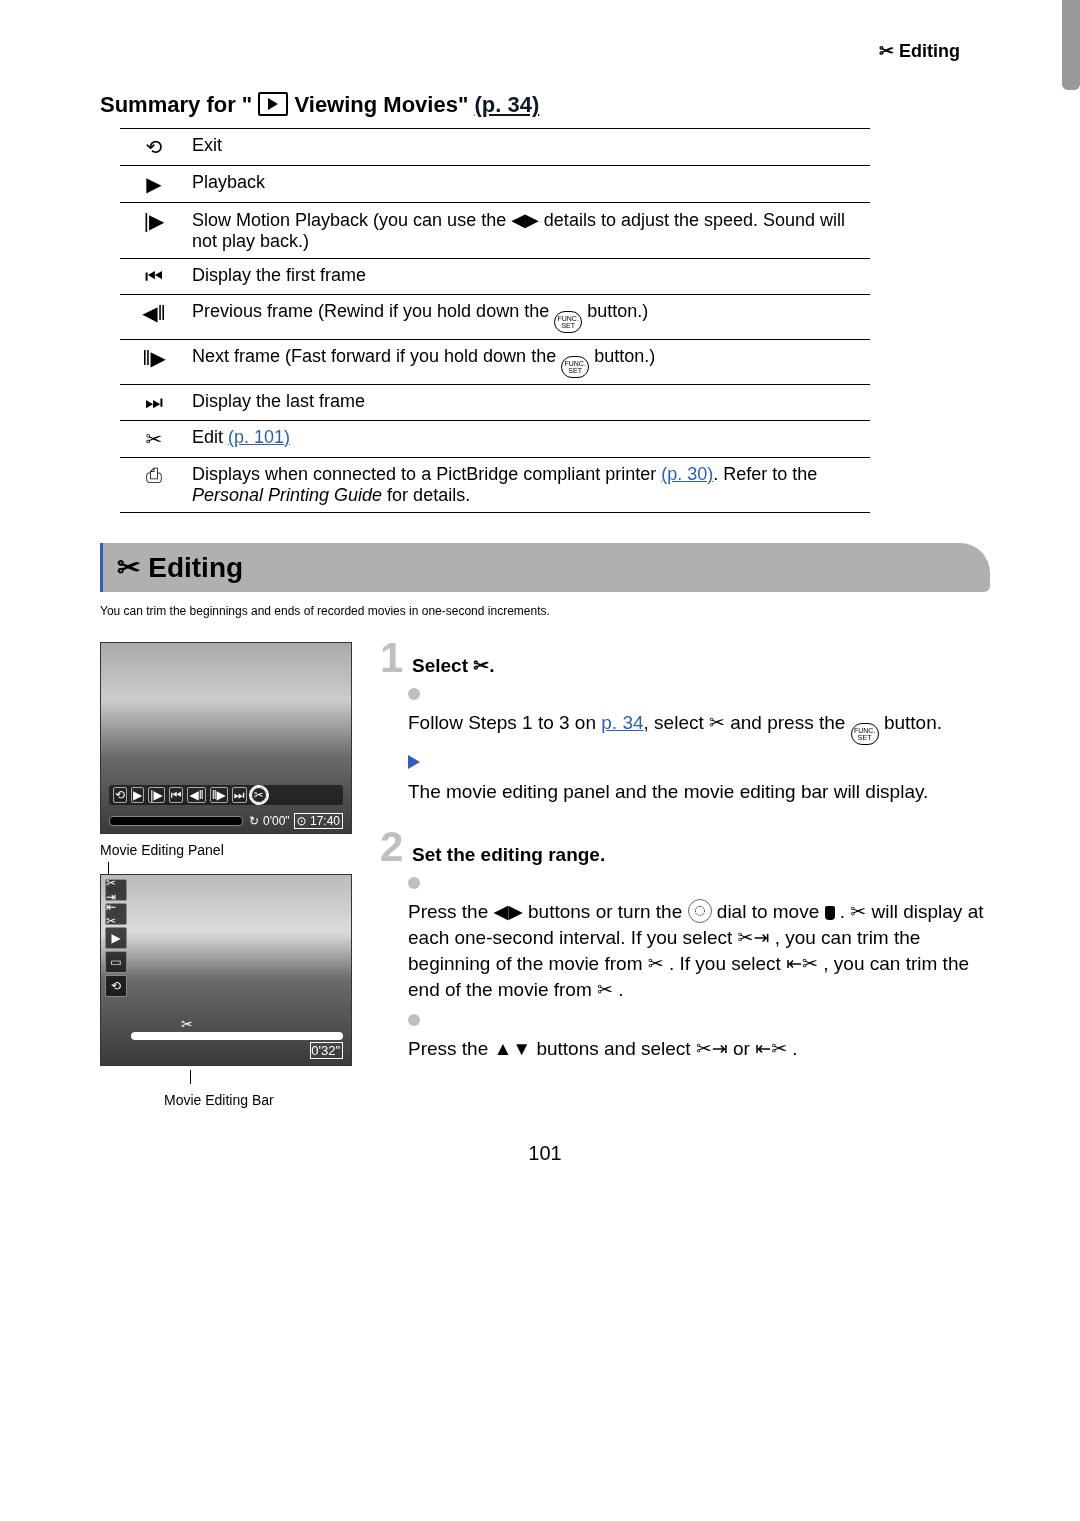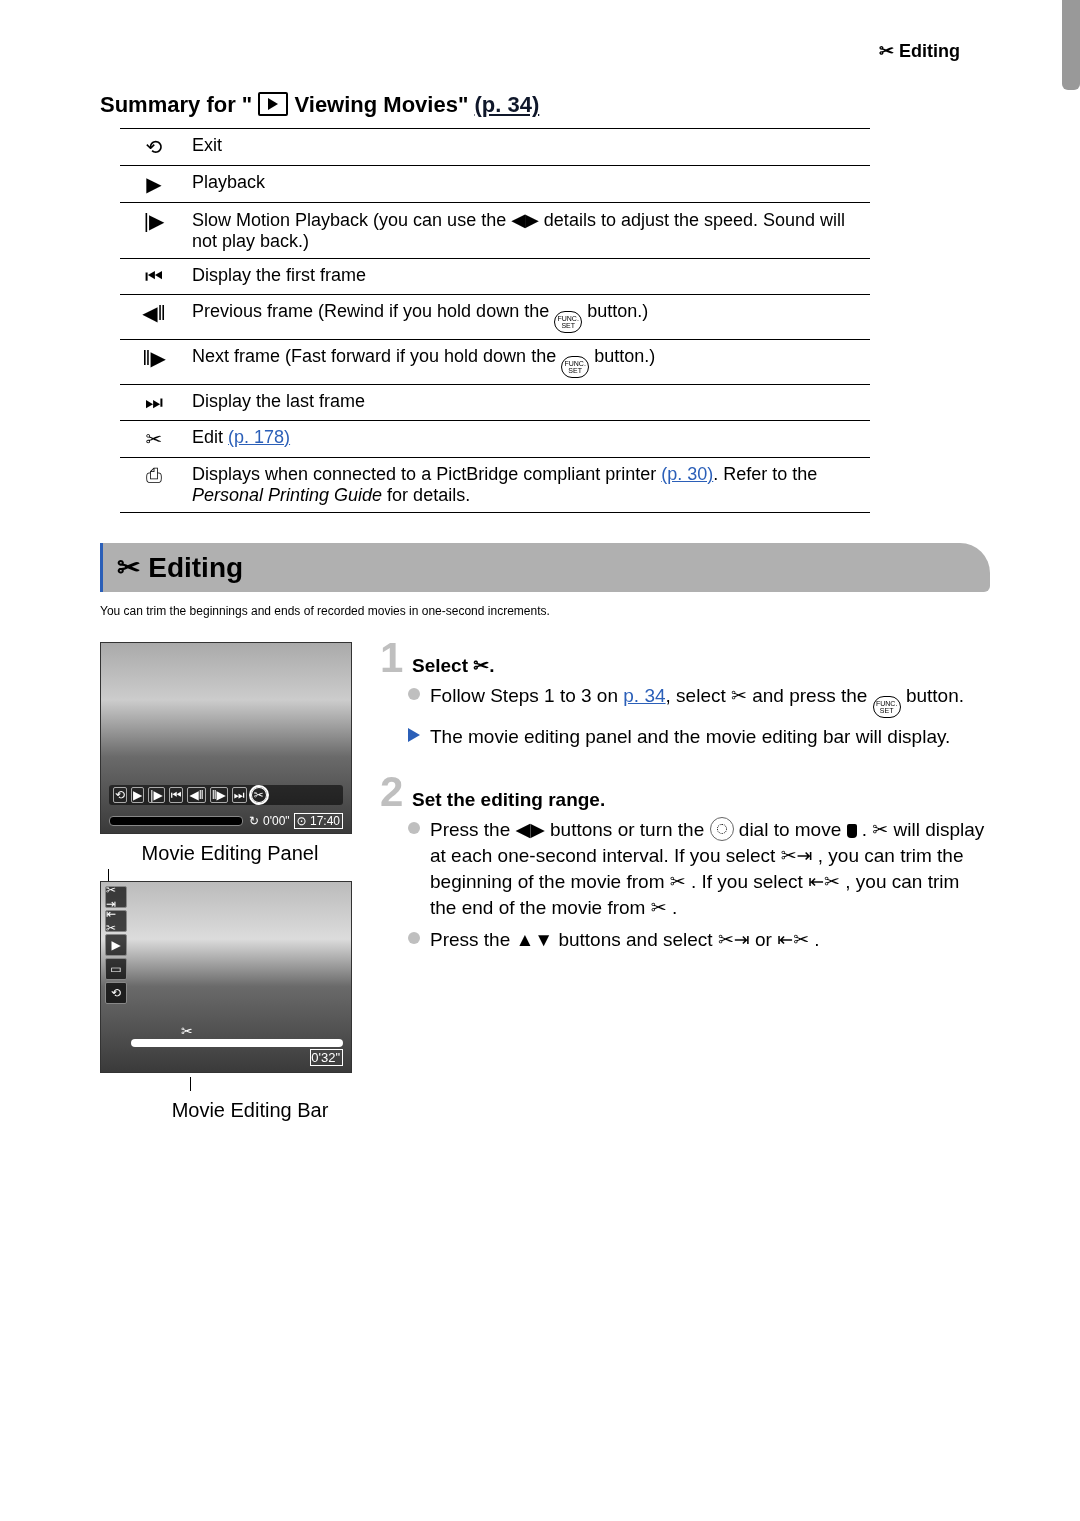--- a/index.html
+++ b/index.html
@@ -227,23 +227,22 @@
     color: #fff;
     text-align: right;
     font-size: 13px;
     margin-top: 2px;
     padding-right: 2px;
     border: 1px solid #fff;
     display: inline-block;
     float: right;
   }
   .caption {
-    font-size: 20px;
+    font-size: 14px;
     margin: 8px 0 4px 0;
-    text-align: center;
   }
   .caption-line {
     border-left: 1px solid #000;
     height: 12px;
     margin-left: 8px;
   }
   .step {
     display: flex;
     gap: 6px;
     margin-bottom: 4px;
@@ -260,20 +259,21 @@
     font-size: 19px;
     font-weight: bold;
   }
   .bullet-list {
     margin: 6px 0 26px 28px;
   }
   .bullet-list .row {
     display: flex;
     gap: 10px;
     margin-bottom: 6px;
+    flex-direction: column;
   }
   .bullet-circle {
     width: 12px;
     height: 12px;
     border-radius: 50%;
     background: #bfbfbf;
     flex-shrink: 0;
     margin-top: 5px;
   }
   .bullet-tri {
@@ -369,21 +369,21 @@
               <span>FUNC.</span>
               <span>SET</span>
             </span> button.)</td>
         </tr>
         <tr>
           <td class="icon-cell">⏭</td>
           <td>Display the last frame</td>
         </tr>
         <tr>
           <td class="icon-cell">✂</td>
-          <td>Edit <span class="inline-link">(p. 178)</span></td>
+          <td>Edit <span class="inline-link">(p. 101)</span></td>
         </tr>
         <tr>
           <td class="icon-cell">⎙</td>
           <td>Displays when connected to a PictBridge compliant printer <span class="inline-link">(p. 30)</span>. Refer to the <i>Personal Printing Guide</i> for details.</td>
         </tr>
       </tbody>
   </table>
 
   <div class="section-bar">✂ Editing</div>
   <div class="section-intro">You can trim the beginnings and ends of recorded movies in one-second increments.</div>
@@ -423,21 +423,21 @@
           </div>
         <div class="edit-bar-area">
           <div class="edit-bar-track">
             <div class="edit-bar-cursor">✂</div>
           </div>
           <div class="edit-bar-time">0'32"</div>
         </div>
       </div>
 
       <div style="height:14px;border-left:1px solid #000;margin-left:90px;margin-top:4px;"></div>
-      <div class="caption" style="margin-left:40px;">Movie Editing Bar</div>
+      <div class="caption" style="margin-left:64px;">Movie Editing Bar</div>
     </div>
 
     <div class="right-col" id="steps-col">
         <div class="step">
           <div class="step-num">1</div>
           <div class="step-title">Select ✂.</div>
         </div>
         <div class="bullet-list">
           <div class="row">
             <div class="bullet-circle"></div>
@@ -462,14 +462,15 @@
           </div>
           <div class="row">
             <div class="bullet-circle"></div>
             <div class="row-text">Press the ▲▼ buttons and select  ✂⇥  or  ⇤✂ .</div>
           </div>
         </div>
       </div>
 
   </div>
 
+  <div class="page-num">101</div>
 
 </div>
 
 </body></html>

